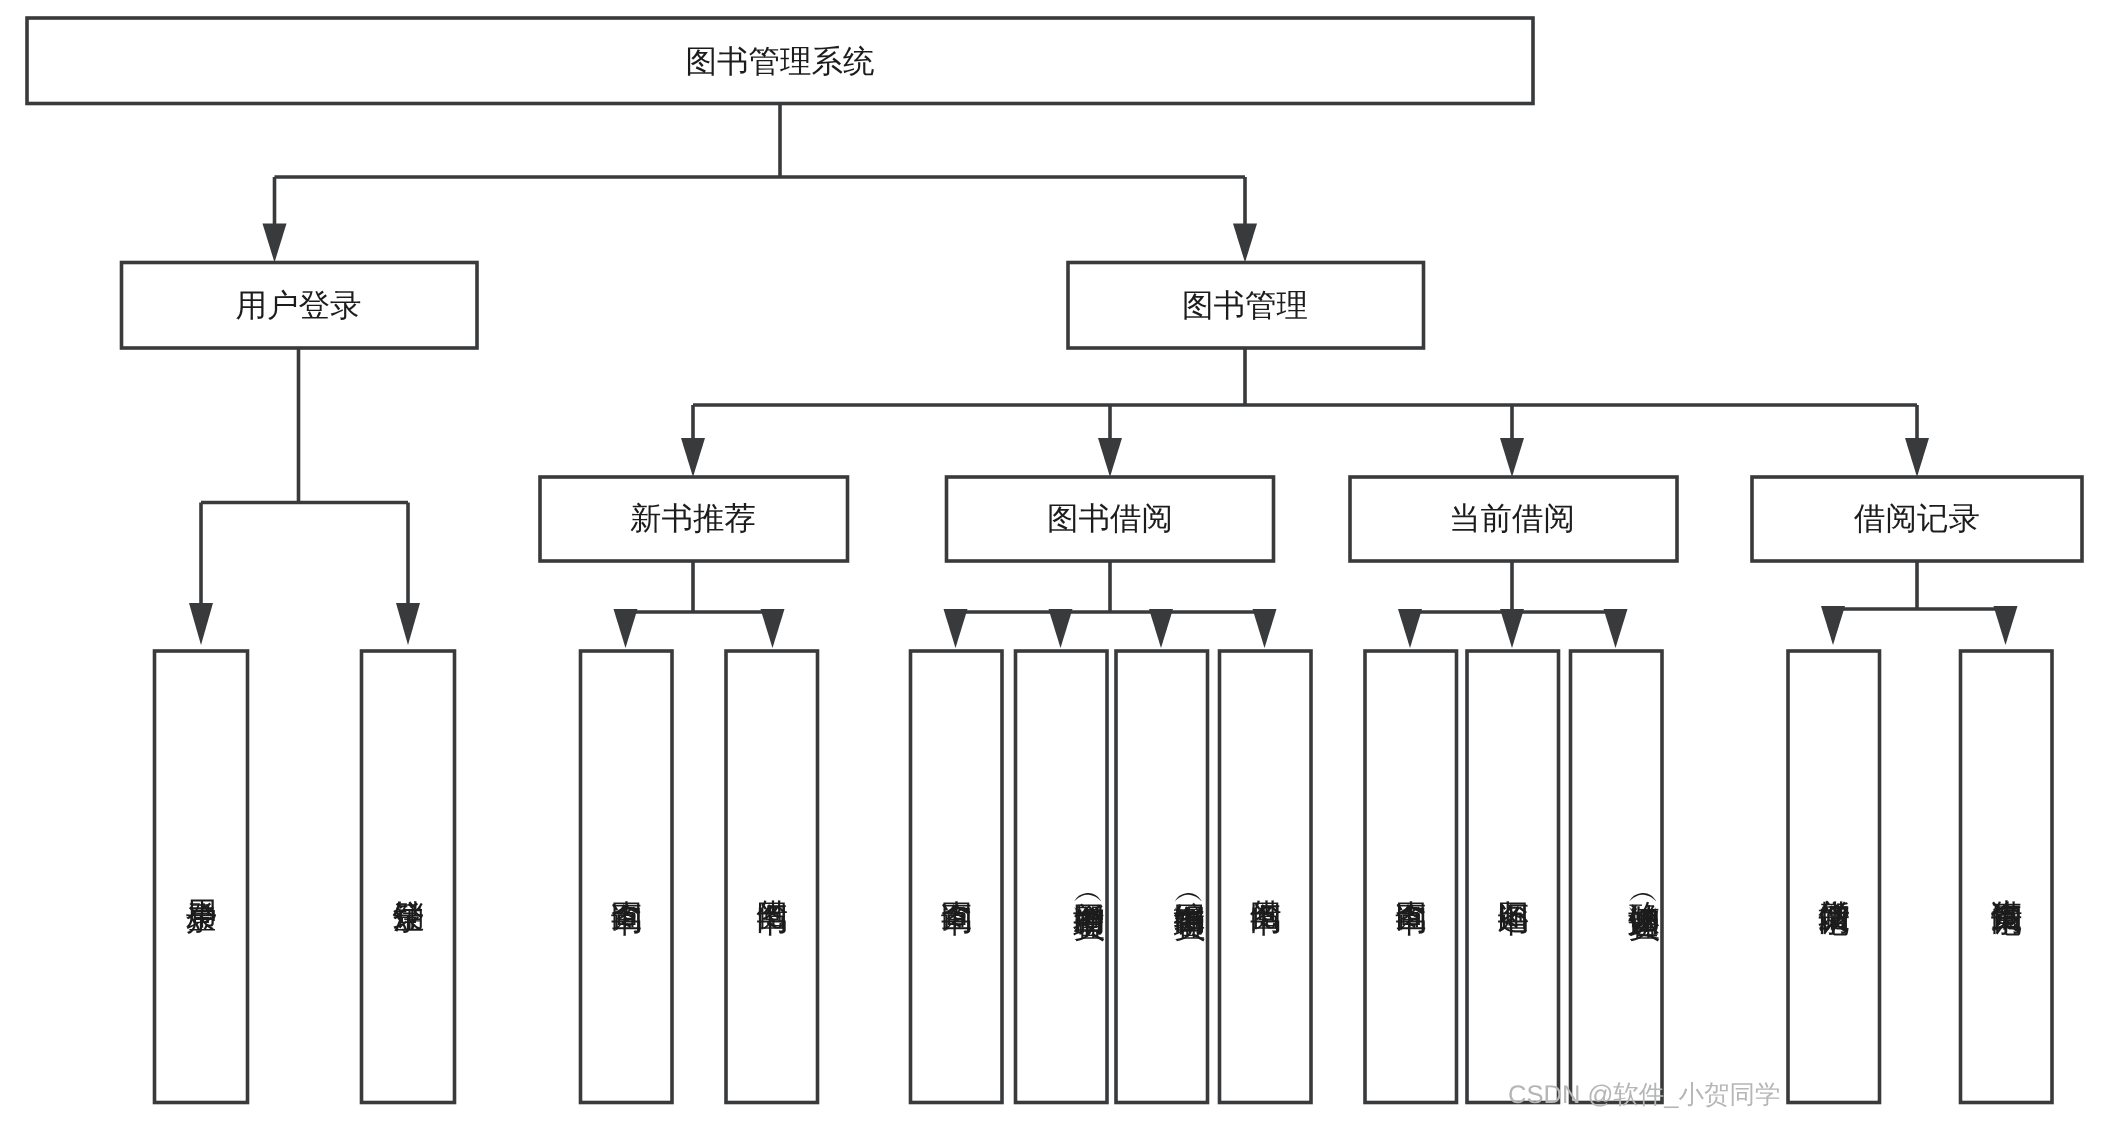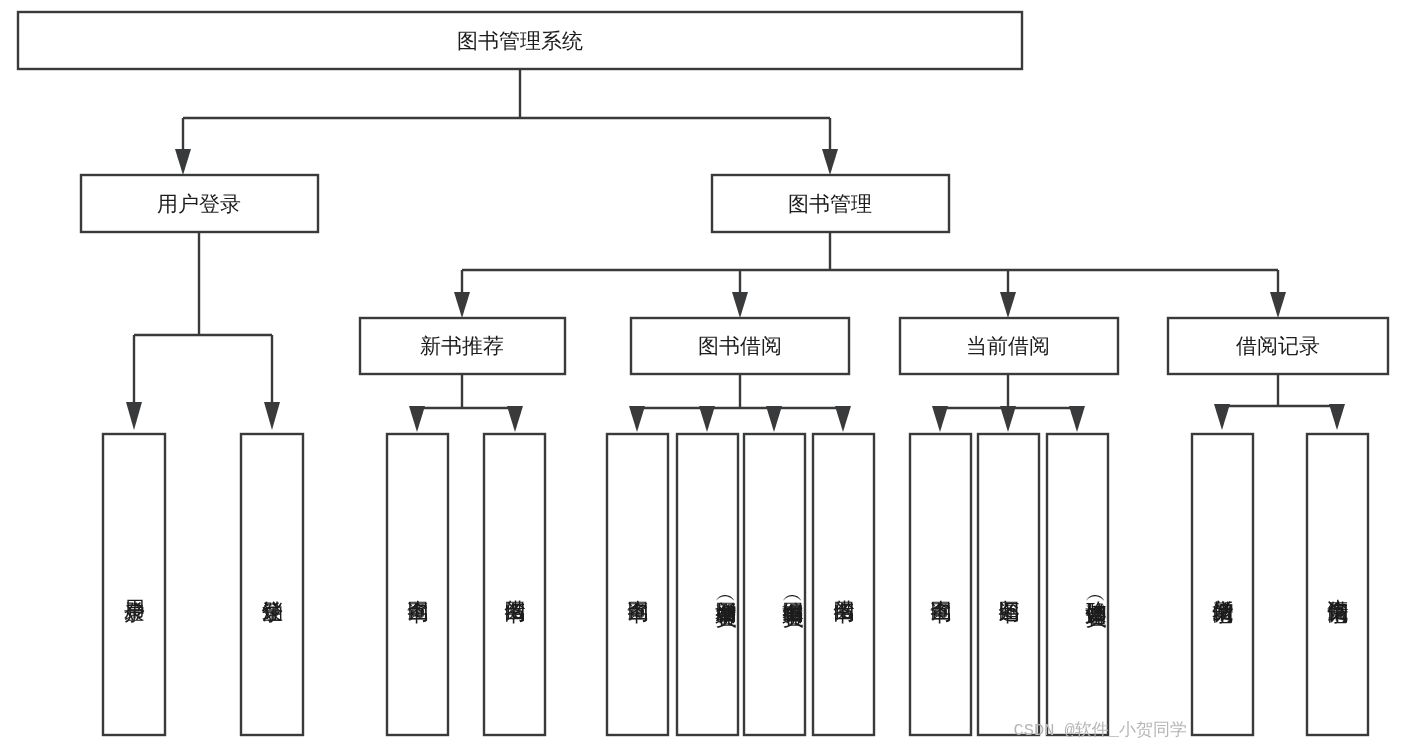--- a/index.html
+++ b/index.html
@@ -57,21 +57,21 @@
     color: #1c1c1c;
     letter-spacing: 1px;
     text-align: center;
     white-space: nowrap;
     pointer-events: none;
   }
   .watermark {
     position: absolute;
     right: 8px;
     bottom: 6px;
-    font-family: Liberation Mono, monospace;
+    font-family: Liberation Sans, sans-serif;
     font-size: 17px;
     color: #b6b6b6;
     white-space: nowrap;
   }
 </style>
 </head>
 <body>
 
 <div id="diagram-root">
 

